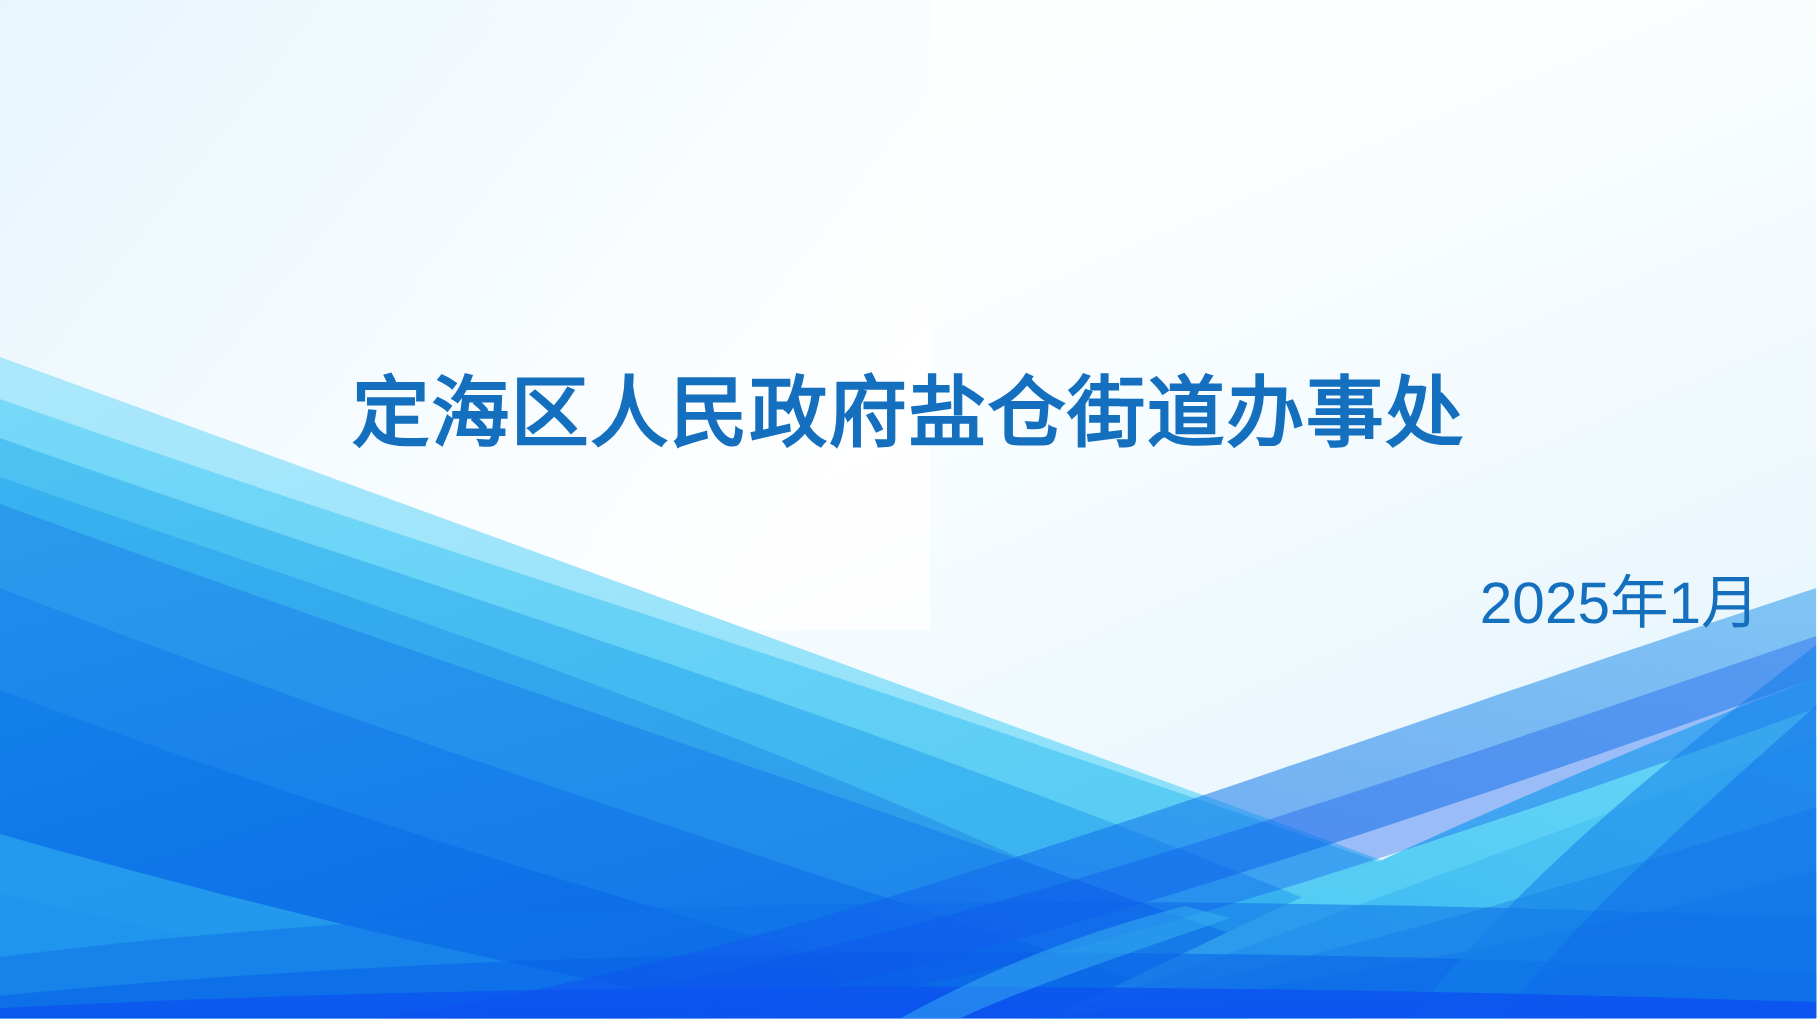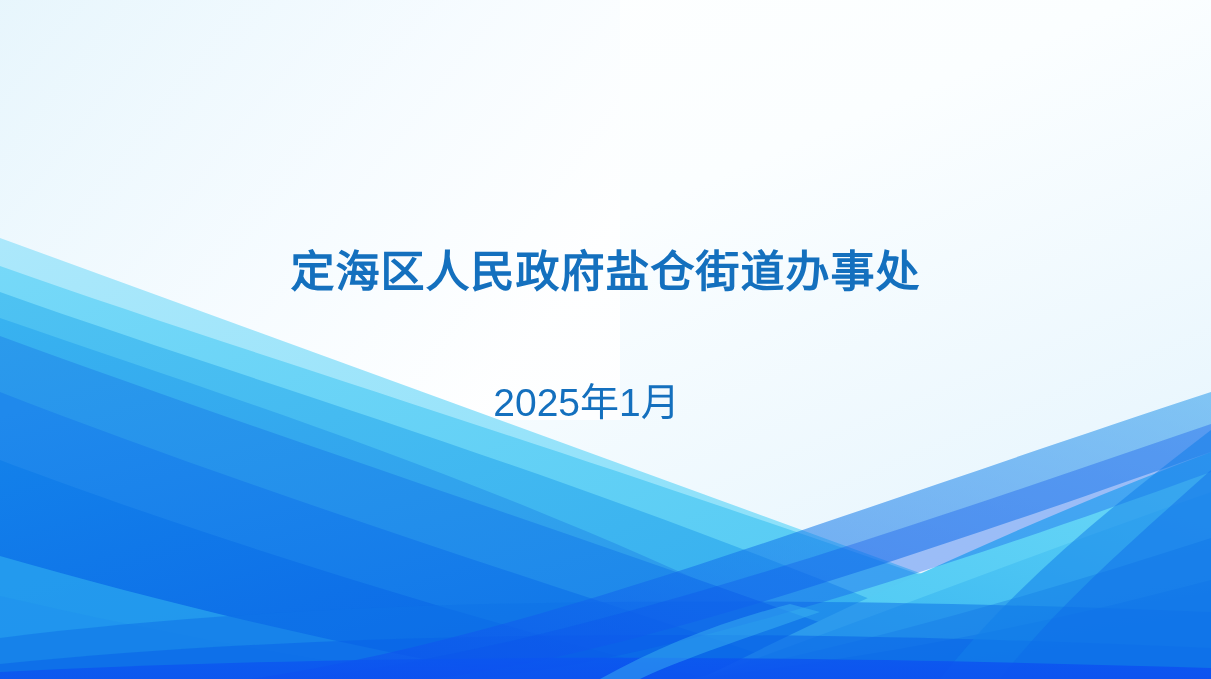--- a/index.html
+++ b/index.html
@@ -28,34 +28,34 @@
     inset: 0;
     z-index: 5;
     pointer-events: none;
   }
   #slide-title {
     position: absolute;
     left: 0;
     right: 0;
     top: 246px;
     text-align: center;
-    font-size: 44px;
+    font-size: 52px;
     line-height: 1.18;
     font-weight: bold;
     letter-spacing: 1px;
     color: #1470be;
     white-space: nowrap;
     font-family: "Liberation Sans", "DejaVu Sans", sans-serif;
   }
   #slide-subtitle {
     position: absolute;
     left: 0;
     right: 0;
     top: 380px;
-    text-align: center;
+    text-align: right;
     font-size: 39px;
     line-height: 1.2;
     font-weight: normal;
     color: #1470be;
     white-space: nowrap;
     padding-right: 38px;
     font-family: "Liberation Sans", "DejaVu Sans", sans-serif;
   }
 </style>
 </head>

